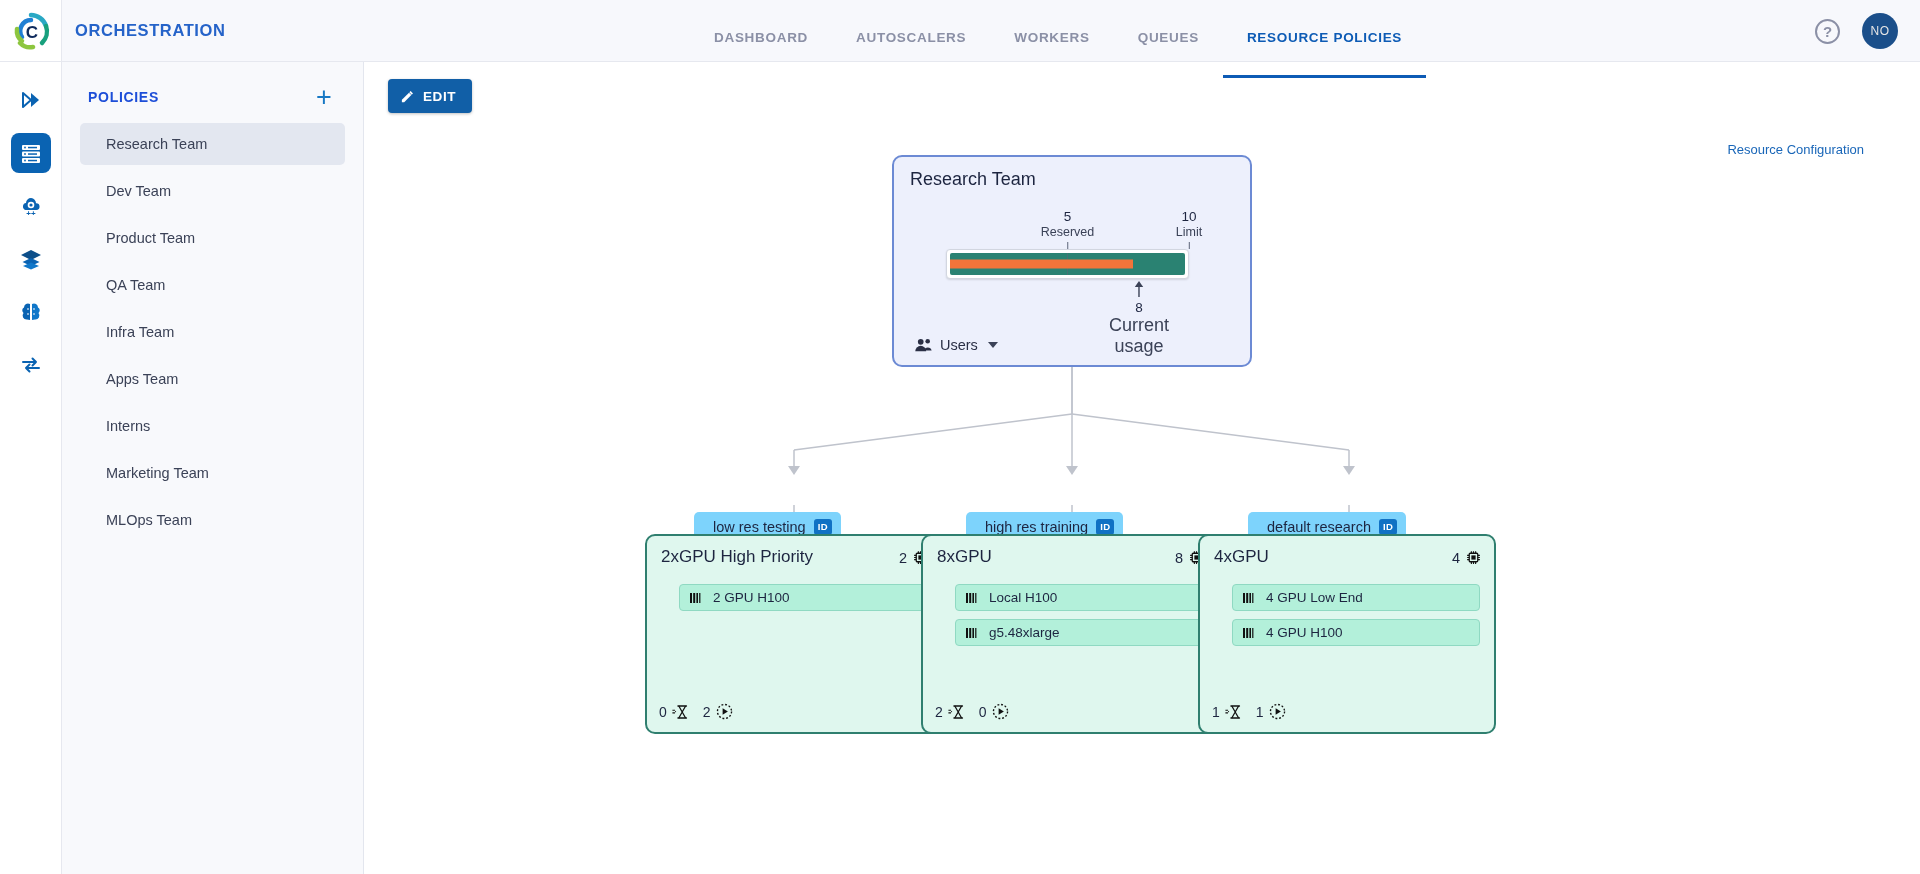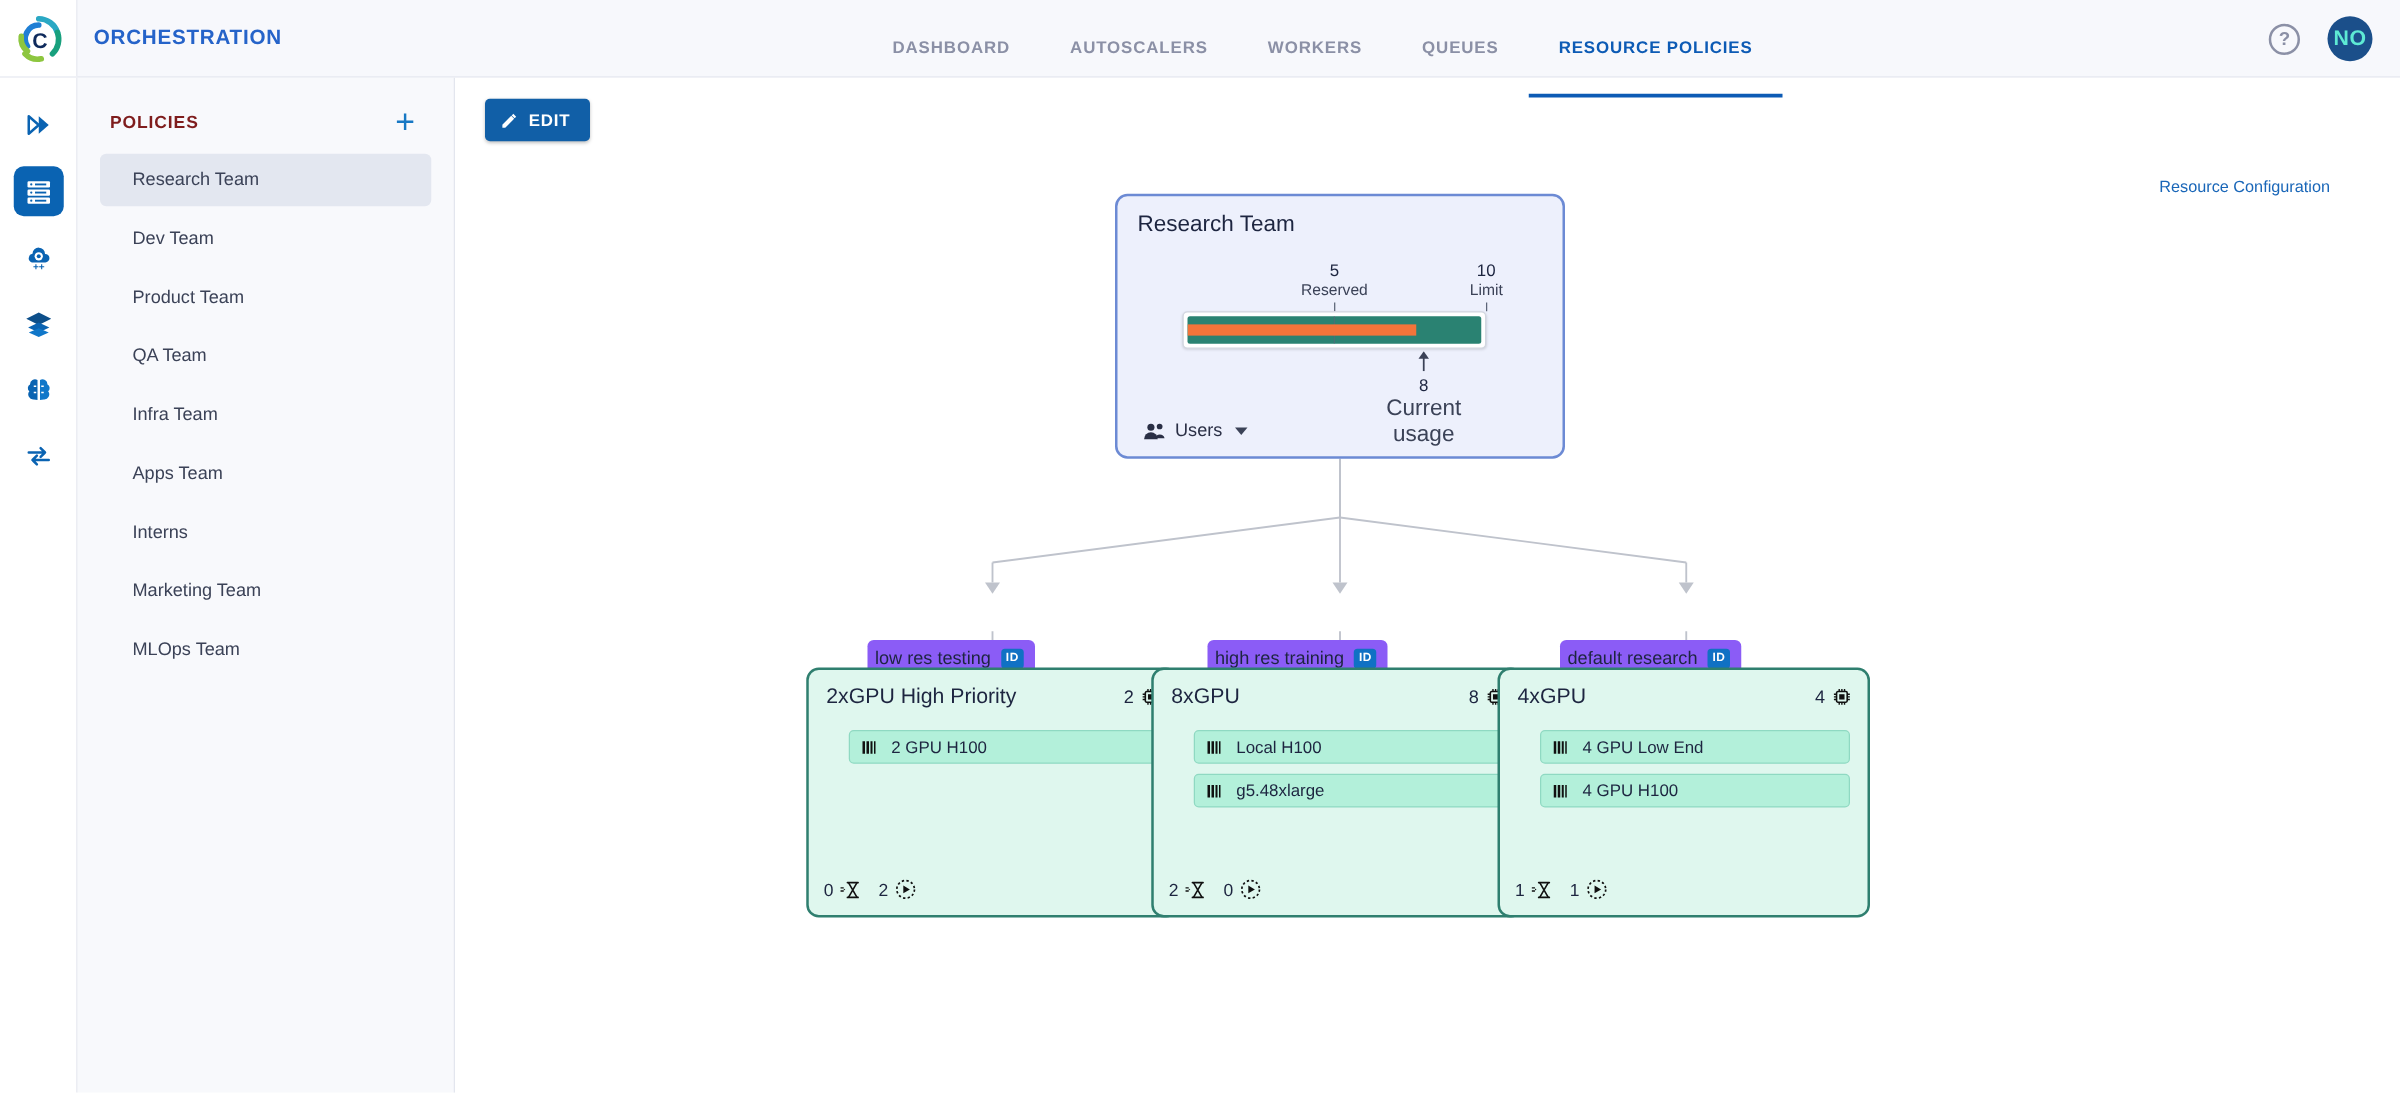--- a/index.html
+++ b/index.html
@@ -64,23 +64,23 @@
     border-radius: 50%;
     color: #8b90a6;
     font-size: 15px; font-weight: bold;
     display: flex; align-items: center; justify-content: center;
     cursor: pointer;
   }
   .avatar {
     width: 36px; height: 36px;
     border-radius: 50%;
     background: #1b4f8a;
-    color: #5eead4;
-    font-size: 17px;
-    font-weight: bold;
+    color: #e5e5e5;
+    font-size: 12px;
+    font-weight: normal;
     display: flex; align-items: center; justify-content: center;
     letter-spacing: 0.4px;
     cursor: pointer;
   }
 
   
   .rail {
     position: absolute; left: 0; top: 62px;
     width: 62px; height: 812px;
     background: #ffffff;
@@ -105,21 +105,21 @@
     border-right: 1px solid #e3e6ee;
     z-index: 10;
   }
   .policies-head {
     display: flex; align-items: center; justify-content: space-between;
     padding: 22px 26px 10px 26px;
   }
   .policies-title {
     font-size: 14px; font-weight: bold;
     letter-spacing: 0.7px;
-    color: #7f1d1d;
+    color: #1d4ed8;
     text-align: right;
   }
   .plus-btn {
     width: 26px; height: 26px;
     color: #1778c4;
     font-size: 27px; line-height: 20px;
     font-weight: 300;
     display: flex; align-items: center; justify-content: center;
     cursor: pointer;
   }
@@ -247,24 +247,24 @@
     border-left: 5px solid transparent;
     border-right: 5px solid transparent;
     border-top: 6px solid #3b4257;
     margin-left: 3px;
   }
 
   
   .q-pill {
     position: absolute;
     height: 30px;
-    background: #8b5cf6;
+    background: #7dd3fc;
     border-radius: 5px;
     display: flex; align-items: center; gap: 8px;
-    padding: 0 9px 0 6px;
+    padding: 0 9px 0 19px;
     z-index: 3;
     cursor: pointer;
     white-space: nowrap;
     justify-content: space-between;
   }
   .q-pill-text { font-size: 14.5px; color: #1d2540; }
   .id-badge {
     background: #1071c4;
     color: #ffffff;
     font-size: 9.5px; font-weight: bold;

